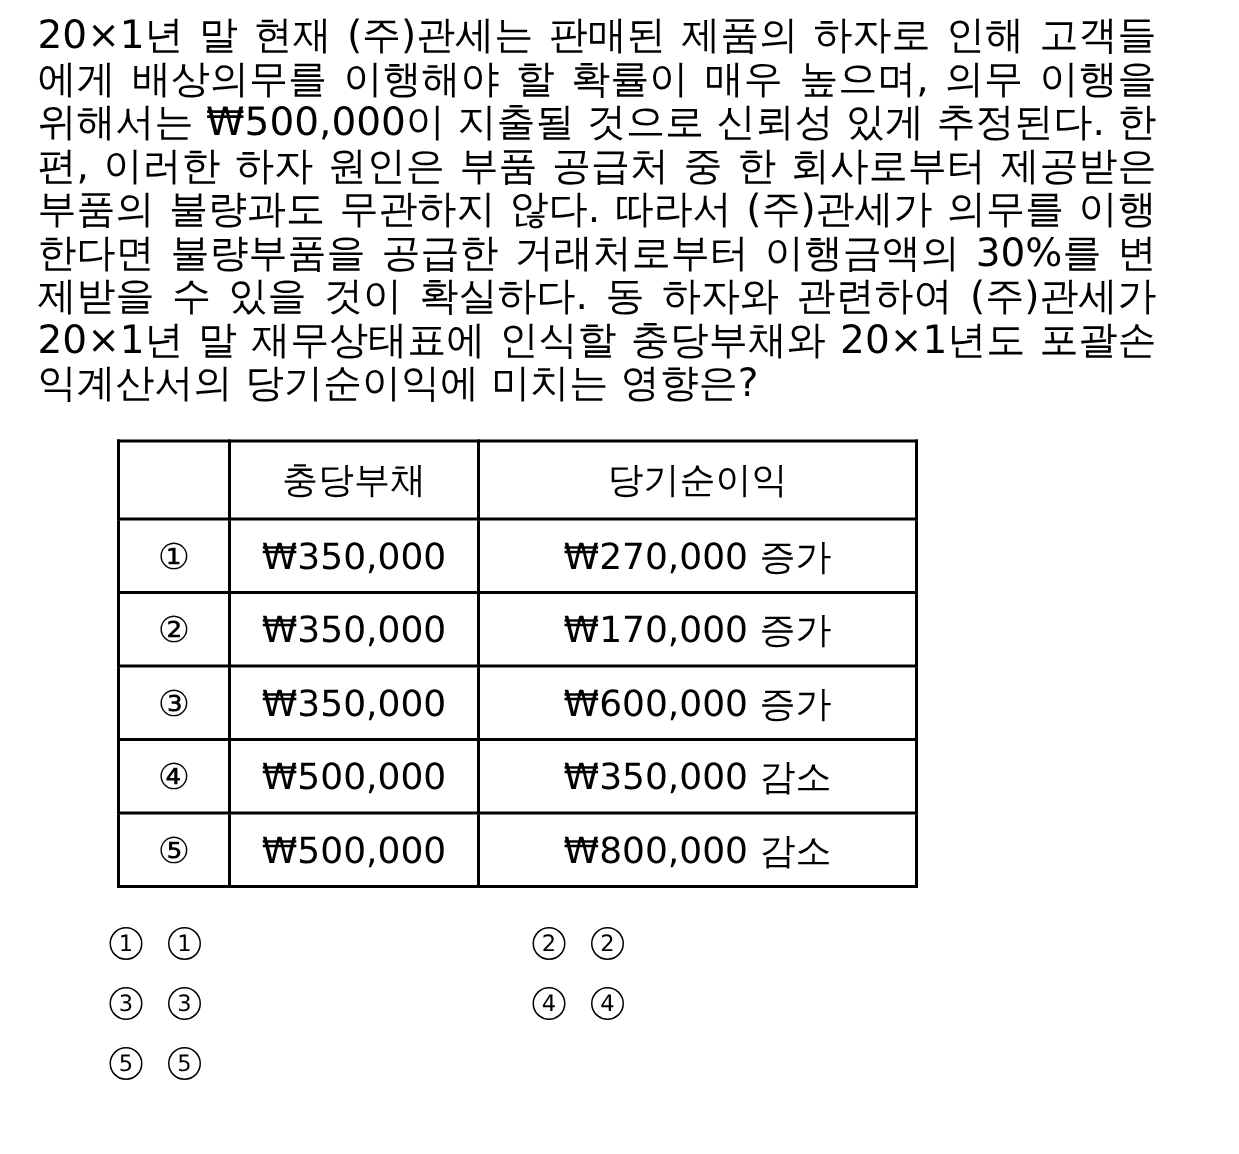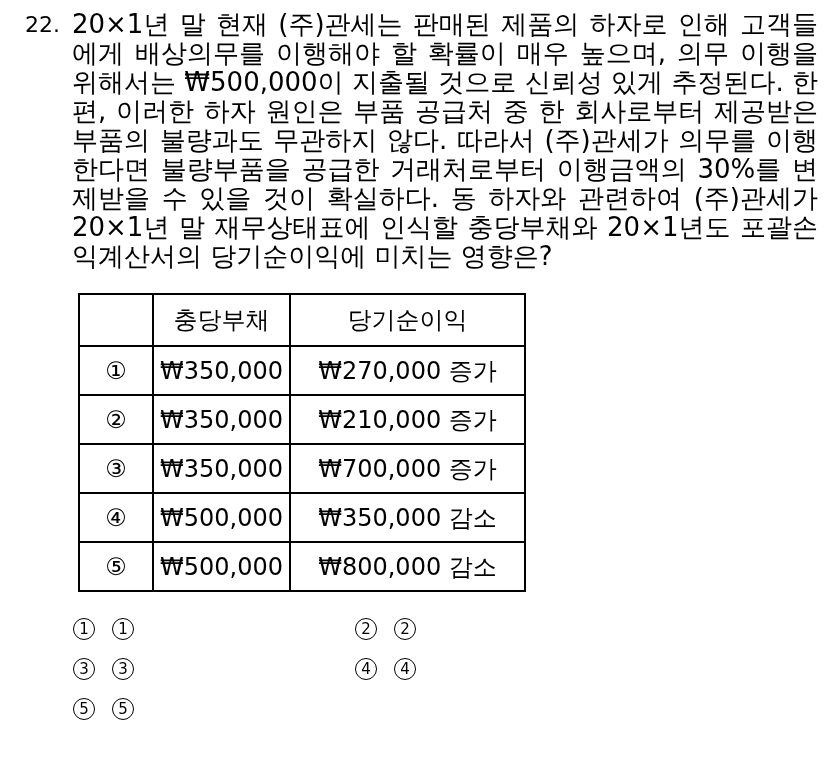--- a/index.html
+++ b/index.html
@@ -38,22 +38,22 @@
     border: 2px solid #000000;
     text-align: center;
     vertical-align: middle;
     font-size: 24px;
     font-weight: normal;
     padding: 0;
   }
   table.options-table th { height: 52px; }
   table.options-table td { height: 49px; }
   .col-marker    { width: 74px;  }
-  .col-provision { width: 137px; }
-  .col-netincome { width: 235px; }
+  .col-provision { width: 166px; }
+  .col-netincome { width: 292px; }
   .choices {
     margin: 26px 0 0 73px;
     display: grid;
     grid-template-columns: 282px 1fr;
     row-gap: 18px;
     width: 480px;
   }
   .choice-pair {
     display: flex;
     align-items: center;
@@ -69,45 +69,44 @@
     border: 1px solid #000000;
     border-radius: 50%;
     font-size: 15px;
     line-height: 1;
   }
 </style>
 </head>
 <body>
 
 <div class="question-row">
-  <span class="qnum">22.</span>
   <div class="qtext">20×1년 말 현재 (주)관세는 판매된 제품의 하자로 인해 고객들에게 배상의무를 이행해야 할 확률이 매우 높으며, 의무 이행을 위해서는 ₩500,000이 지출될 것으로 신뢰성 있게 추정된다. 한편, 이러한 하자 원인은 부품 공급처 중 한 회사로부터 제공받은 부품의 불량과도 무관하지 않다. 따라서 (주)관세가 의무를 이행한다면 불량부품을 공급한 거래처로부터 이행금액의 30%를 변제받을 수 있을 것이 확실하다. 동 하자와 관련하여 (주)관세가 20×1년 말 재무상태표에 인식할 충당부채와 20×1년도 포괄손익계산서의 당기순이익에 미치는 영향은?</div>
 </div>
 
 <table class="options-table">
   <tbody>
       <tr>
     <th class="col-marker"></th>
     <th class="col-provision">충당부채</th>
     <th class="col-netincome">당기순이익</th>
   </tr>
   <tr>
     <td>①</td>
     <td>₩350,000</td>
     <td>₩270,000 증가</td>
   </tr>
   <tr>
     <td>②</td>
     <td>₩350,000</td>
-    <td>₩210,000 증가</td>
+    <td>₩170,000 증가</td>
   </tr>
   <tr>
     <td>③</td>
     <td>₩350,000</td>
-    <td>₩700,000 증가</td>
+    <td>₩600,000 증가</td>
   </tr>
   <tr>
     <td>④</td>
     <td>₩500,000</td>
     <td>₩350,000 감소</td>
   </tr>
   <tr>
     <td>⑤</td>
     <td>₩500,000</td>
     <td>₩800,000 감소</td>

